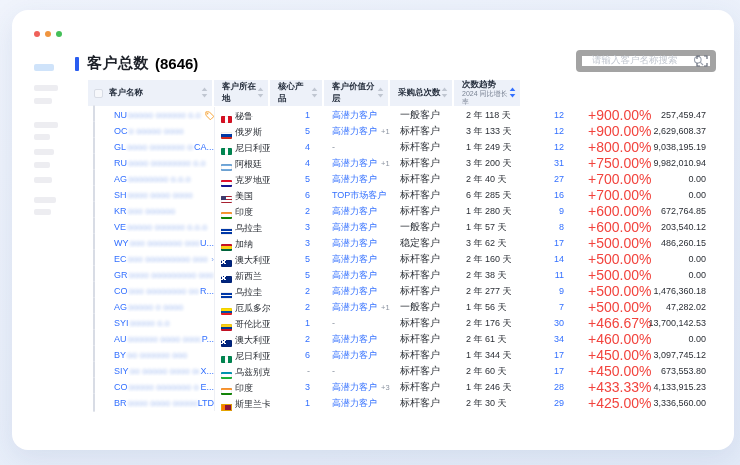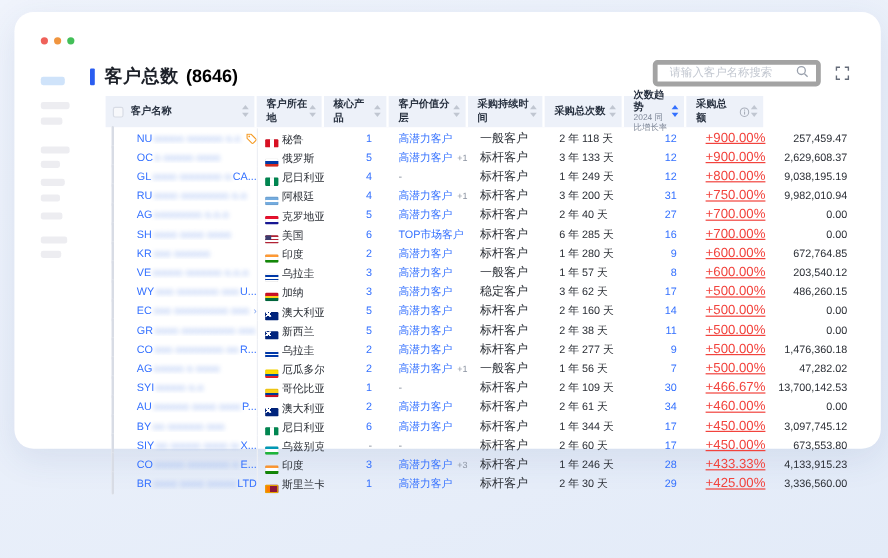--- a/index.html
+++ b/index.html
@@ -3,37 +3,37 @@
 <meta charset="utf-8">
 <style>
   html,body{margin:0;padding:0;}
   body{
     width:740px;height:465px;position:relative;overflow:hidden;
     background:linear-gradient(160deg,#f0f4fc 0%,#e3ebf8 100%);
     font-family:"Liberation Sans","DejaVu Sans",sans-serif;
     -webkit-font-smoothing:antialiased;
   }
   .window{
-    position:absolute;left:12px;top:10px;width:722px;height:364px;
+    position:absolute;left:12px;top:10px;width:722px;height:440px;
     background:#ffffff;border-radius:16px;
     box-shadow:0 8px 28px rgba(46,76,140,0.10);
   }
   .dots{position:absolute;left:22px;top:21px;display:flex;gap:5px;}
   .dot{width:6px;height:6px;border-radius:50%;}
   .sidebar{position:absolute;left:22px;top:54px;width:30px;}
   .sbar{border-radius:2px;}
   
   .titlerow{position:absolute;left:63px;top:44px;display:flex;align-items:center;}
   .accent{width:4px;height:14px;border-radius:1px;margin-right:8px;}
   .title{font-size:15px;font-weight:700;color:#1d2129;letter-spacing:.5px;}
   .count{font-size:15px;font-weight:700;margin-left:6px;}
   
-  .search{position:absolute;left:532px;top:40px;width:140px;height:22px;
-    border:4px solid #a3a3a3;border-radius:4px;background:#fff;
-    display:flex;align-items:flex-start;padding:0 6px 0 8px;box-sizing:border-box;}
+  .search{position:absolute;left:564px;top:40px;width:140px;height:22px;
+    border:6px solid #a3a3a3;border-radius:4px;background:#fff;
+    display:flex;align-items:flex-end;padding:0 6px 0 8px;box-sizing:border-box;}
   .search input{border:none;outline:none;flex:1;font-size:9.5px;color:#4e5969;
     font-family:inherit;background:transparent;min-width:0;}
   .search input::placeholder{color:#c2c7d0;}
   .expand{position:absolute;left:684px;top:45px;width:12px;height:12px;cursor:pointer;}
   
   .table{position:absolute;left:76px;top:70px;width:622px;}
   .grid{display:grid;grid-template-columns:18px 108px 56px 54px 66px 64px 66px 52px 64px 74px;}
   .thead .cell{
     background:#edf1f9;height:26px;display:flex;align-items:center;
     font-size:8.5px;font-weight:700;color:#27303f;
@@ -51,21 +51,21 @@
   .c-name .pre,.c-name .suf{color:#3370ff;flex:none;}
   .c-name .red{filter:blur(1.8px);color:#a4bdf2;margin:0 1px;overflow:hidden;flex:0 1 auto;}
   .c-loc{display:flex;align-items:flex-end;font-size:9px;color:#2b2f36;white-space:nowrap;overflow:hidden;
     border-left:1px solid #edeff4;height:16px;padding-left:6px;box-sizing:border-box;}
   .c-prod{text-align:right;padding-right:14px;font-size:9px;color:#3370ff;}
   .c-seg{font-size:9px;color:#3370ff;padding-left:8px;white-space:nowrap;overflow:hidden;}
   .c-seg .note{font-size:7.5px;color:#8b93a1;margin-left:4px;}
   .c-tier{font-size:10px;color:#2b2f36;padding-left:10px;}
   .c-dur{font-size:9px;color:#2b2f36;padding-left:12px;white-space:nowrap;}
   .c-cnt{text-align:right;padding-right:8px;font-size:9px;color:#3370ff;}
-  .c-trend{font-size:11px;padding-left:16px;white-space:nowrap;text-decoration:underline;}
+  .c-trend{font-size:14px;padding-left:16px;white-space:nowrap;}
   .c-amt{text-align:right;padding-right:4px;font-size:9px;color:#2b2f36;white-space:nowrap;}
   .dash{color:#8b93a1;}
   .flag{width:11px;height:7px;border-radius:1px;display:inline-block;margin-right:3px;
     position:relative;flex:none;box-shadow:inset 0 0 0 0.5px rgba(0,0,0,.12);overflow:hidden;}
   .canton{position:absolute;left:0;top:0;width:45%;height:52%;display:block;}
   .jack{background:
     linear-gradient(45deg,transparent 38%,#fff 38%,#fff 62%,transparent 62%),
     linear-gradient(-45deg,transparent 38%,#fff 38%,#fff 62%,transparent 62%),
     #00247D;}
   .tagicon{flex:none;margin-left:4px;}
@@ -137,55 +137,36 @@
             </svg></span>
         </div>
         <div class="cell">
           <span>客户价值分层</span>
           <span class="sort"><svg width="7" height="11" viewBox="0 0 7 11">
               <path d="M3.5 0.5 L6.3 4 H0.7 Z" fill="#c0c6d1"></path>
               <path d="M3.5 10.5 L6.3 7 H0.7 Z" fill="#c0c6d1"></path>
             </svg></span>
         </div>
         <div class="cell">
-          <span>采购持续时间</span>
-          <span class="sort"><svg width="7" height="11" viewBox="0 0 7 11">
-              <path d="M3.5 0.5 L6.3 4 H0.7 Z" fill="#c0c6d1"></path>
-              <path d="M3.5 10.5 L6.3 7 H0.7 Z" fill="#c0c6d1"></path>
-            </svg></span>
-        </div>
-        <div class="cell">
           <span>采购总次数</span>
           <span class="sort"><svg width="7" height="11" viewBox="0 0 7 11">
               <path d="M3.5 0.5 L6.3 4 H0.7 Z" fill="#c0c6d1"></path>
               <path d="M3.5 10.5 L6.3 7 H0.7 Z" fill="#c0c6d1"></path>
             </svg></span>
         </div>
         <div class="cell">
           <span class="h2l">
             <span>次数趋势</span>
             <span class="sub">2024 同比增长率</span>
           </span>
           <span class="sort"><svg width="7" height="11" viewBox="0 0 7 11">
               <path d="M3.5 0.5 L6.3 4 H0.7 Z" fill="#3370ff"></path>
               <path d="M3.5 10.5 L6.3 7 H0.7 Z" fill="#3370ff"></path>
             </svg></span>
         </div>
-        <div class="cell">
-          <span>采购总额</span>
-          <svg width="9" height="9" viewBox="0 0 9 9" style="margin-left:3px">
-            <circle cx="4.5" cy="4.5" r="3.6" fill="none" stroke="#a8aeba" stroke-width="0.9"></circle>
-            <rect x="4.1" y="3.9" width="0.9" height="2.6" fill="#a8aeba"></rect>
-            <rect x="4.1" y="2.2" width="0.9" height="1" fill="#a8aeba"></rect>
-          </svg>
-          <span class="sort"><svg width="7" height="11" viewBox="0 0 7 11">
-              <path d="M3.5 0.5 L6.3 4 H0.7 Z" fill="#c0c6d1"></path>
-              <path d="M3.5 10.5 L6.3 7 H0.7 Z" fill="#c0c6d1"></path>
-            </svg></span>
-        </div>
       </div>
     <div class="tbody">
         <div class="row">
           <div class="cell"><span class="cb"></span></div>
           <div class="cell c-name">
             <span class="pre">NU</span>
             <span class="red">ooooo oooooo o.o.o</span>
             <svg class="tagicon" width="9" height="9" viewBox="0 0 10 10">
               <path d="M1 1 h3.8 l4.4 4.4 a0.9 0.9 0 0 1 0 1.3 l-2.5 2.5 a0.9 0.9 0 0 1 -1.3 0 L1 4.8 Z" fill="#fff" stroke="#f59a23" stroke-width="1"></path>
               <circle cx="3" cy="3" r="0.8" fill="#f59a23"></circle>
@@ -435,21 +416,21 @@
             <span class="pre">SYI</span>
             <span class="red">ooooo o.o</span>
           </div>
           <div class="cell c-loc">
             <span class="flag" style="background: linear-gradient(rgb(252, 209, 22) 0%, rgb(252, 209, 22) 50%, rgb(0, 56, 147) 50%, rgb(0, 56, 147) 75%, rgb(206, 17, 38) 75%, rgb(206, 17, 38) 100%);"></span>
             <span>哥伦比亚</span>
           </div>
           <div class="cell c-prod">1</div>
           <div class="cell c-seg dash"><span>-</span></div>
           <div class="cell c-tier">标杆客户</div>
-          <div class="cell c-dur">2 年 109 天</div>
+          <div class="cell c-dur">2 年 176 天</div>
           <div class="cell c-cnt">30</div>
           <div class="cell c-trend" style="color: rgb(242, 67, 61);">+466.67%</div>
           <div class="cell c-amt">13,700,142.53</div>
         </div>
         <div class="row">
           <div class="cell"><span class="cb"></span></div>
           <div class="cell c-name">
             <span class="pre">AU</span>
             <span class="red">oooooo oooo ooooooooo o</span>
             <span class="suf">P...</span>

